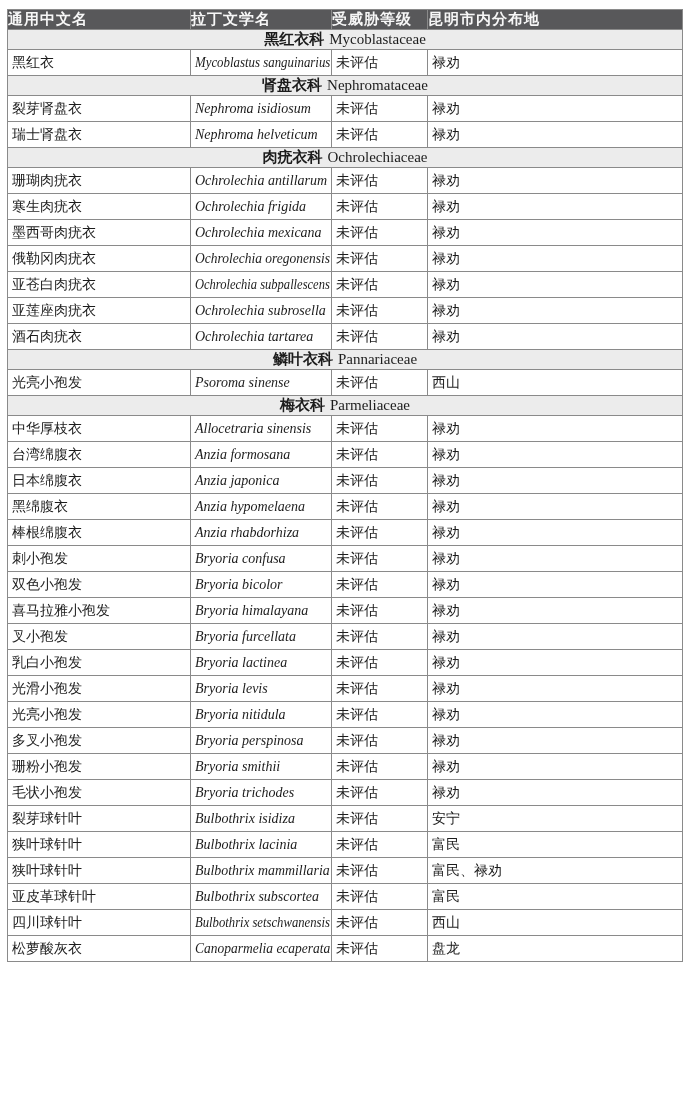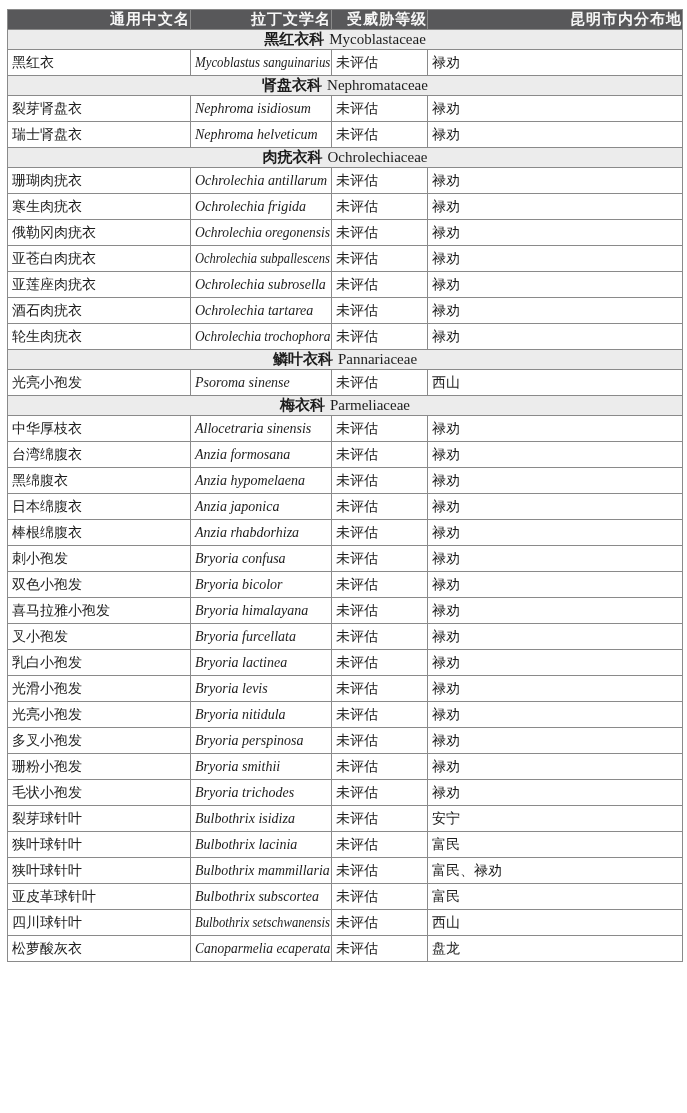--- a/index.html
+++ b/index.html
@@ -21,21 +21,21 @@
     border-collapse:collapse;table-layout:fixed;
   }
   table.species td,table.species th{
     border:1px solid var(--border);
     vertical-align:middle;
     overflow:hidden;
   }
   thead th{
     background:var(--header-bg);color:var(--header-fg);
     font-family:"Liberation Sans","DejaVu Sans",sans-serif;
-    font-weight:bold;font-size:15px;height:16px;text-align:right;
+    font-weight:bold;font-size:15px;height:16px;text-align:left;
     letter-spacing:1px;
   }
   tr.section-row td{
     background:var(--section-bg);height:17px;text-align:center;
     font-size:15px;white-space:nowrap;
   }
   .fam-cn{
     font-family:"Liberation Sans","DejaVu Sans",sans-serif;
     font-weight:bold;
   }
@@ -105,20 +105,26 @@
         <td class="cell-status"><span class="fit">未评估</span></td>
         <td class="cell-dist"><span class="fit">禄劝</span></td>
       </tr>
       <tr class="data-row">
         <td class="cell-cn"><span class="fit">寒生肉疣衣</span></td>
         <td class="cell-latin"><span class="fit latin-inner">Ochrolechia frigida</span></td>
         <td class="cell-status"><span class="fit">未评估</span></td>
         <td class="cell-dist"><span class="fit">禄劝</span></td>
       </tr>
       <tr class="data-row">
+        <td class="cell-cn"><span class="fit">墨西哥肉疣衣</span></td>
+        <td class="cell-latin"><span class="fit latin-inner">Ochrolechia mexicana</span></td>
+        <td class="cell-status"><span class="fit">未评估</span></td>
+        <td class="cell-dist"><span class="fit">禄劝</span></td>
+      </tr>
+      <tr class="data-row">
         <td class="cell-cn"><span class="fit">俄勒冈肉疣衣</span></td>
         <td class="cell-latin"><span class="fit latin-inner" style="transform: scaleX(0.964286);">Ochrolechia oregonensis</span></td>
         <td class="cell-status"><span class="fit">未评估</span></td>
         <td class="cell-dist"><span class="fit">禄劝</span></td>
       </tr>
       <tr class="data-row">
         <td class="cell-cn"><span class="fit">亚苍白肉疣衣</span></td>
         <td class="cell-latin"><span class="fit latin-inner" style="transform: scaleX(0.89404);">Ochrolechia subpallescens</span></td>
         <td class="cell-status"><span class="fit">未评估</span></td>
         <td class="cell-dist"><span class="fit">禄劝</span></td>
@@ -128,26 +134,20 @@
         <td class="cell-latin"><span class="fit latin-inner">Ochrolechia subrosella</span></td>
         <td class="cell-status"><span class="fit">未评估</span></td>
         <td class="cell-dist"><span class="fit">禄劝</span></td>
       </tr>
       <tr class="data-row">
         <td class="cell-cn"><span class="fit">酒石肉疣衣</span></td>
         <td class="cell-latin"><span class="fit latin-inner">Ochrolechia tartarea</span></td>
         <td class="cell-status"><span class="fit">未评估</span></td>
         <td class="cell-dist"><span class="fit">禄劝</span></td>
       </tr>
-      <tr class="data-row">
-        <td class="cell-cn"><span class="fit">轮生肉疣衣</span></td>
-        <td class="cell-latin"><span class="fit latin-inner" style="transform: scaleX(0.950704);">Ochrolechia trochophora</span></td>
-        <td class="cell-status"><span class="fit">未评估</span></td>
-        <td class="cell-dist"><span class="fit">禄劝</span></td>
-      </tr>
       <tr class="section-row">
         <td colspan="4"><span class="fam-cn">鳞叶衣科</span><span class="fam-latin">Pannariaceae</span></td>
       </tr>
       <tr class="data-row">
         <td class="cell-cn"><span class="fit">光亮小孢发</span></td>
         <td class="cell-latin"><span class="fit latin-inner">Psoroma sinense</span></td>
         <td class="cell-status"><span class="fit">未评估</span></td>
         <td class="cell-dist"><span class="fit">西山</span></td>
       </tr>
       <tr class="section-row">
@@ -159,28 +159,28 @@
         <td class="cell-status"><span class="fit">未评估</span></td>
         <td class="cell-dist"><span class="fit">禄劝</span></td>
       </tr>
       <tr class="data-row">
         <td class="cell-cn"><span class="fit">台湾绵腹衣</span></td>
         <td class="cell-latin"><span class="fit latin-inner">Anzia formosana</span></td>
         <td class="cell-status"><span class="fit">未评估</span></td>
         <td class="cell-dist"><span class="fit">禄劝</span></td>
       </tr>
       <tr class="data-row">
+        <td class="cell-cn"><span class="fit">日本绵腹衣</span></td>
+        <td class="cell-latin"><span class="fit latin-inner">Anzia japonica</span></td>
+        <td class="cell-status"><span class="fit">未评估</span></td>
+        <td class="cell-dist"><span class="fit">禄劝</span></td>
+      </tr>
+      <tr class="data-row">
         <td class="cell-cn"><span class="fit">黑绵腹衣</span></td>
         <td class="cell-latin"><span class="fit latin-inner">Anzia hypomelaena</span></td>
-        <td class="cell-status"><span class="fit">未评估</span></td>
-        <td class="cell-dist"><span class="fit">禄劝</span></td>
-      </tr>
-      <tr class="data-row">
-        <td class="cell-cn"><span class="fit">日本绵腹衣</span></td>
-        <td class="cell-latin"><span class="fit latin-inner">Anzia japonica</span></td>
         <td class="cell-status"><span class="fit">未评估</span></td>
         <td class="cell-dist"><span class="fit">禄劝</span></td>
       </tr>
       <tr class="data-row">
         <td class="cell-cn"><span class="fit">棒根绵腹衣</span></td>
         <td class="cell-latin"><span class="fit latin-inner">Anzia rhabdorhiza</span></td>
         <td class="cell-status"><span class="fit">未评估</span></td>
         <td class="cell-dist"><span class="fit">禄劝</span></td>
       </tr>
       <tr class="data-row">

